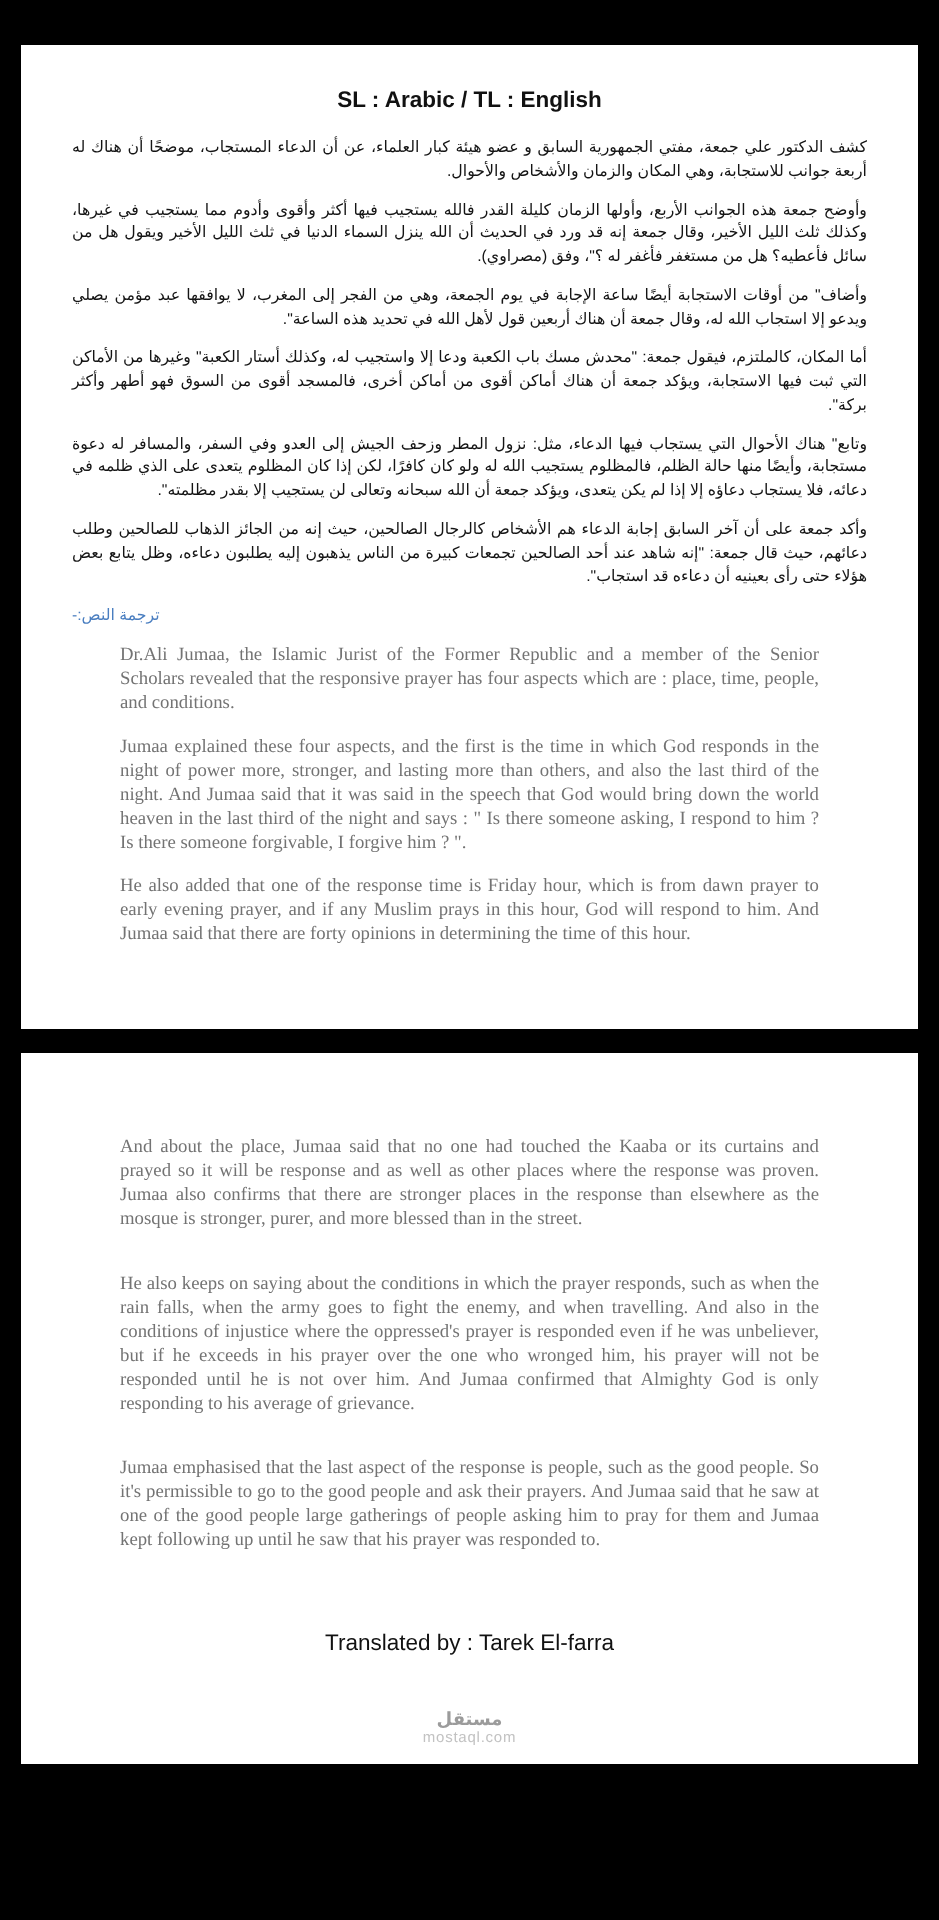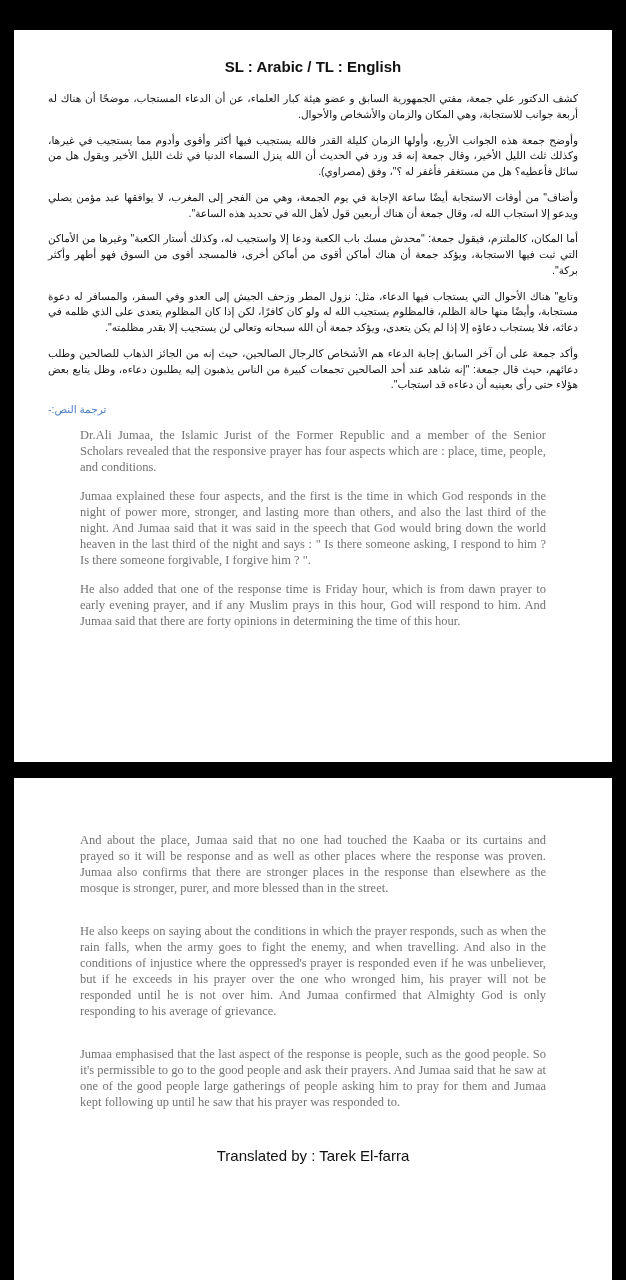--- a/index.html
+++ b/index.html
@@ -16,25 +16,25 @@
     align-items: center;
     padding-top: 30px;
   }
   .page {
     width: 598px;
     background: #ffffff;
     box-sizing: border-box;
     overflow: hidden;
   }
   .page1 {
-    height: 732px;
+    height: 656px;
     padding: 26px 34px 20px;
   }
   .page2 {
-    height: 538px;
+    height: 474px;
     margin-top: 16px;
     padding: 54px 66px 10px;
     display: flex;
     flex-direction: column;
   }
   .doc-title {
     text-align: center;
     font-weight: bold;
     font-size: 15px;
     color: #111111;
@@ -70,21 +70,21 @@
   .page1 .english {
     margin: 0 32px;
   }
   .page2 .english p {
     margin: 0 0 27px;
   }
   .translated-by {
     text-align: center;
     font-size: 15px;
     color: #111111;
-    margin-top: 10px;
+    margin-top: 26px;
     font-family: "Liberation Sans", sans-serif;
   }
   .watermark {
     margin-top: auto;
     text-align: center;
     padding-bottom: 2px;
   }
   .wm-ar {
     font-weight: bold;
     font-size: 12px;

